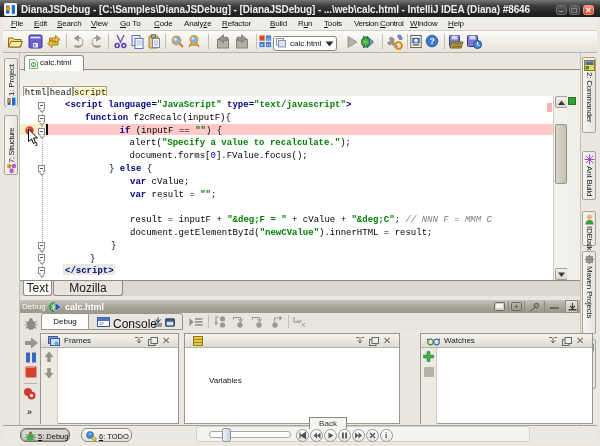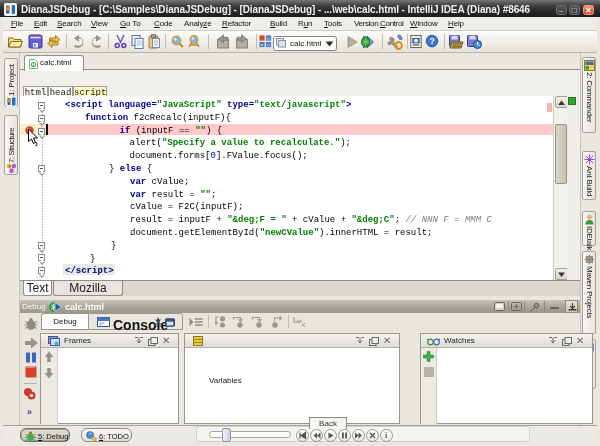--- a/index.html
+++ b/index.html
@@ -349,21 +349,20 @@
   <div class="abs" style="left:26px;top:28px;width:1.5px;height:10.5px;background:#000;"></div>
 
   <div class="cl" style="left:45px;top:3px;"><span class="k">&lt;script language=</span><span class="s">"JavaScript"</span><span class="k"> type=</span><span class="s">"text/javascript"</span><span class="k">&gt;</span></div>
   <div class="cl" style="left:65px;top:15.8px;"><span class="k">function</span> f2cRecalc(inputF){</div>
   <div class="cl" style="left:99.5px;top:28.6px;"><span class="k">if</span> (inputF == <span class="s">""</span>) {</div>
   <div class="cl" style="left:109.5px;top:41.4px;">alert(<span class="s">"Specify a value to recalculate."</span>);</div>
   <div class="cl" style="left:109.5px;top:54.2px;">document.forms[<span class="n">0</span>].FValue.focus();</div>
   <div class="cl" style="left:89px;top:67px;">} <span class="k">else</span> {</div>
   <div class="cl" style="left:110px;top:79.8px;"><span class="k">var</span> cValue;</div>
   <div class="cl" style="left:110px;top:92.6px;"><span class="k">var</span> result = <span class="s">""</span>;</div>
-  <div class="cl" style="left:110px;top:105.4px;">cValue = F2C(inputF);</div>
   <div class="cl" style="left:110px;top:118.2px;">result = inputF + <span class="s">"&amp;deg;F = "</span> + cValue + <span class="s">"&amp;deg;C"</span>; <span class="c">// NNN F = MMM C</span></div>
   <div class="cl" style="left:110px;top:131px;">document.getElementById(<span class="s">"newCValue"</span>).innerHTML = result;</div>
   <div class="cl" style="left:91px;top:143.8px;">}</div>
   <div class="cl" style="left:70px;top:156.6px;">}</div>
   <div class="cl" style="left:45px;top:169.4px;"><span class="k">&lt;/script&gt;</span></div>
 </div>
 
 <div class="abs" style="left:547px;top:102.5px;width:5px;height:9px;background:#f5b2b2;z-index:4;"></div>
 <div class="abs" id="vsb">
   <div class="sbtn" style="top:0px;">
@@ -420,21 +419,21 @@
 </div>
 
 <div class="abs" id="dtabs">
   <div class="abs" style="left:21px;top:0;width:142px;height:17px;border:1px solid #9a978d;border-radius:3px 3px 0 0;background:#e8e6df;box-sizing:border-box;"></div>
   <div class="abs" style="left:21px;top:0;width:48px;height:17px;border:1px solid #9a978d;border-radius:3px 0 0 0;background:#fdfdfc;box-sizing:border-box;font-size:8px;color:#111;text-align:center;line-height:16px;">Debug</div>
   <svg class="abs" style="left:77px;top:3.5px" width="13" height="10" viewBox="0 0 13 10">
     <rect x="0.5" y="0.5" width="12" height="9" fill="#fff" stroke="#3a5a9a"></rect>
     <rect x="0.5" y="0.5" width="12" height="3.5" fill="#4a74c0"></rect>
     <path d="M2.5 6 L7 6 M2.5 7.8 L5.5 7.8" stroke="#7a95c4" stroke-width="0.9"></path>
   </svg>
-  <span class="abs" style="left:93px;top:4px;font-size:14px;color:#111;font-weight:bold;">Console</span>
+  <span class="abs" style="left:93px;top:4px;font-size:12px;color:#111;">Console</span>
   <svg class="abs" style="left:133px;top:4px" width="10" height="10" viewBox="0 0 10 10">
         <path d="M5 0.5 L5 5 M2.5 2.5 L5 5.5 L7.5 2.5" stroke="#3a455a" stroke-width="1.1" fill="none"></path>
         <path d="M1 7 L9 7 M1 9 L9 9" stroke="#3a455a" stroke-width="1"></path>
       </svg>
   <svg class="abs" style="left:145px;top:4.5px" width="10" height="9" viewBox="0 0 12 10">
         <rect x="0.5" y="0.5" width="11" height="9" rx="1" fill="#3a5580" stroke="#26374f"></rect>
         <rect x="2" y="4" width="8" height="4.5" fill="#d8e0ea"></rect>
       </svg>
 
   <svg class="abs" style="left:169px;top:3.5px" width="14" height="11" viewBox="0 0 14 11">

